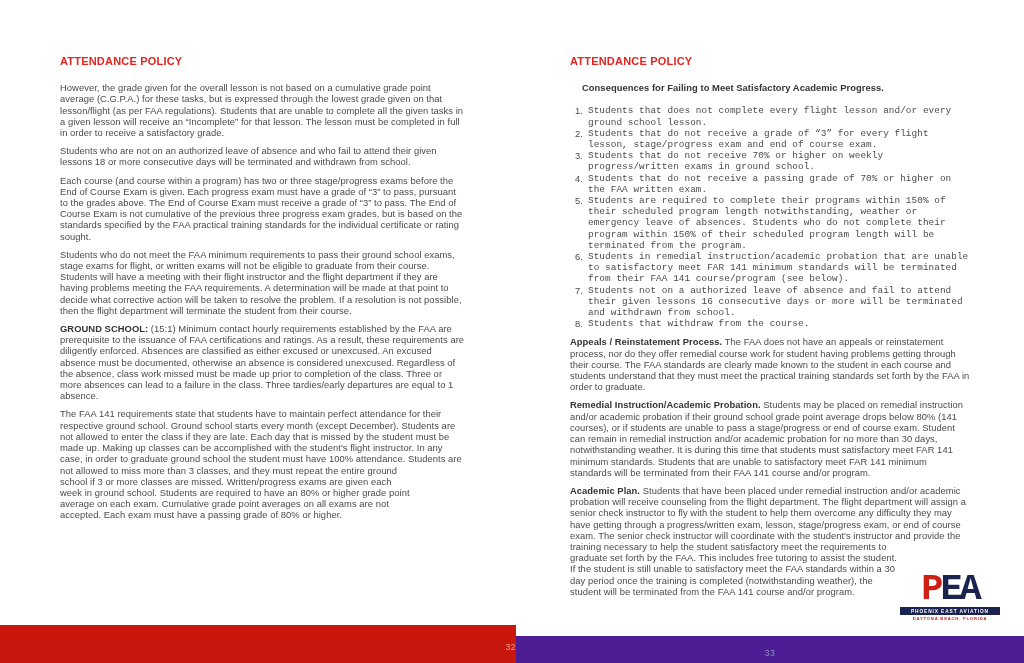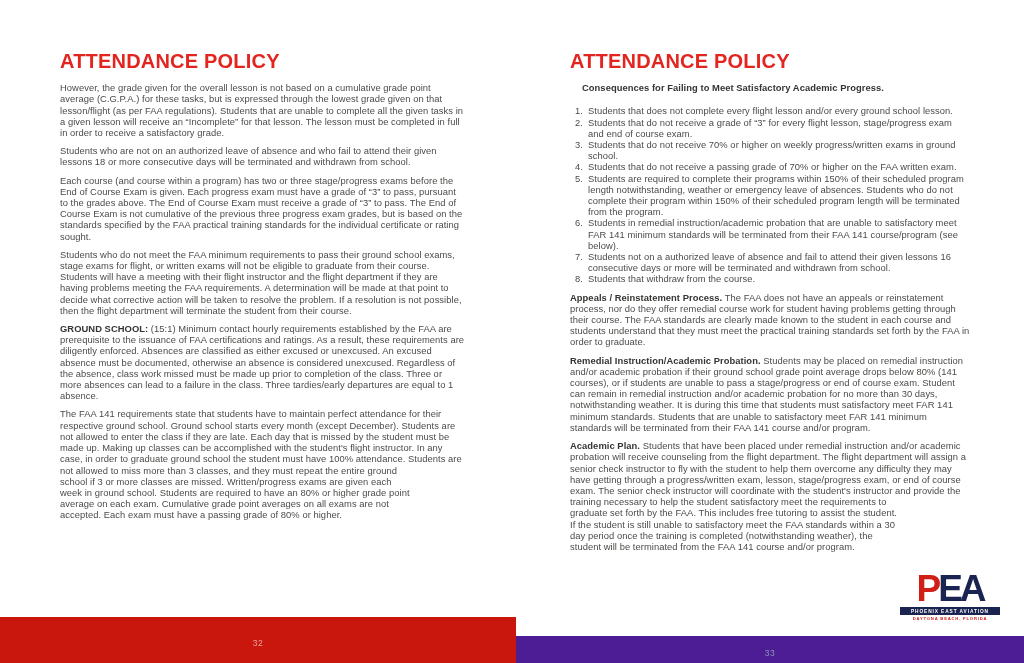--- a/index.html
+++ b/index.html
@@ -9,44 +9,44 @@
   }
   .page { position:absolute; top:0; height:663px; background:#ffffff; }
   .page-left { left:0; width:512px; }
   .page-right { left:512px; width:512px; }
 
   .col { position:absolute; top:56px; font-size:9.4px; line-height:11.2px;
          color:#4b4b49; letter-spacing:0.05px; text-align:left; }
   .col-left  { left:60px;  width:406px; }
   .col-right { left:58px;  width:400px; }
 
-  h1.title { font-size:20px; font-weight:bold; color:#e3241f;
+  h1.title { font-size:11px; font-weight:bold; color:#e3241f;
              margin:0 0 15px 0; letter-spacing:0.2px; }
 
   p.para { margin:0 0 7px 0; }
   p.bold-line { margin:12px; font-weight:bold; color:#343432; }
   .lead { font-weight:bold; color:#343432; }
 
   .olist { margin:4px 0 7px 0; padding-left:5px; }
   .li { display:flex; }
   .num { width:13px; flex:none; }
-  .litext { flex:1; }
+  .litext { flex:1;font-family:Liberation Mono, monospace; }
 
   .wrap-spacer-left  { float:right; width:52px; height:136px; shape-outside:inset(66px 0 0 0); }
   .wrap-spacer-right { float:right; width:68px; height:142px; shape-outside:inset(62px 0 0 0); }
 
   .bar { position:absolute; bottom:0; display:flex; align-items:center; justify-content:center; }
-  .bar-left  { left:0;     width:516px; height:46px; background:#c9170e; }
+  .bar-left  { left:0;     width:516px; height:38px; background:#c9170e;justify-content:flex-end; }
   .bar-right { left:516px; width:508px; height:27px; background:#4c1d95; }
   .pagenum { font-size:8.5px; letter-spacing:0.5px; margin-top:6px; }
   .bar-left  .pagenum { color:#efa299; }
   .bar-right .pagenum { color:#8f96b4; }
 
   .logo { position:absolute; left:900px; top:572px; width:100px; text-align:center; }
-  .logo-letters { font-family:Liberation Sans, sans-serif; font-weight:bold;
+  .logo-letters { font-family:Liberation Mono, monospace; font-weight:bold;
                   font-size:37px; line-height:34px; letter-spacing:-3px; color:#1b2350; }
   .logo-p { color:#d01f17; }
   .logo-bar { background:#1b2350; color:#ffffff; font-size:4.8px; font-weight:bold;
               letter-spacing:0.9px; padding:2px 0 1px 0; margin-top:1px; white-space:nowrap; }
   .logo-sub { color:#d01f17; font-size:4.2px; font-weight:bold; letter-spacing:0.8px;
               margin-top:1px; white-space:nowrap; }
 </style>
 </head>
 <body>
 

